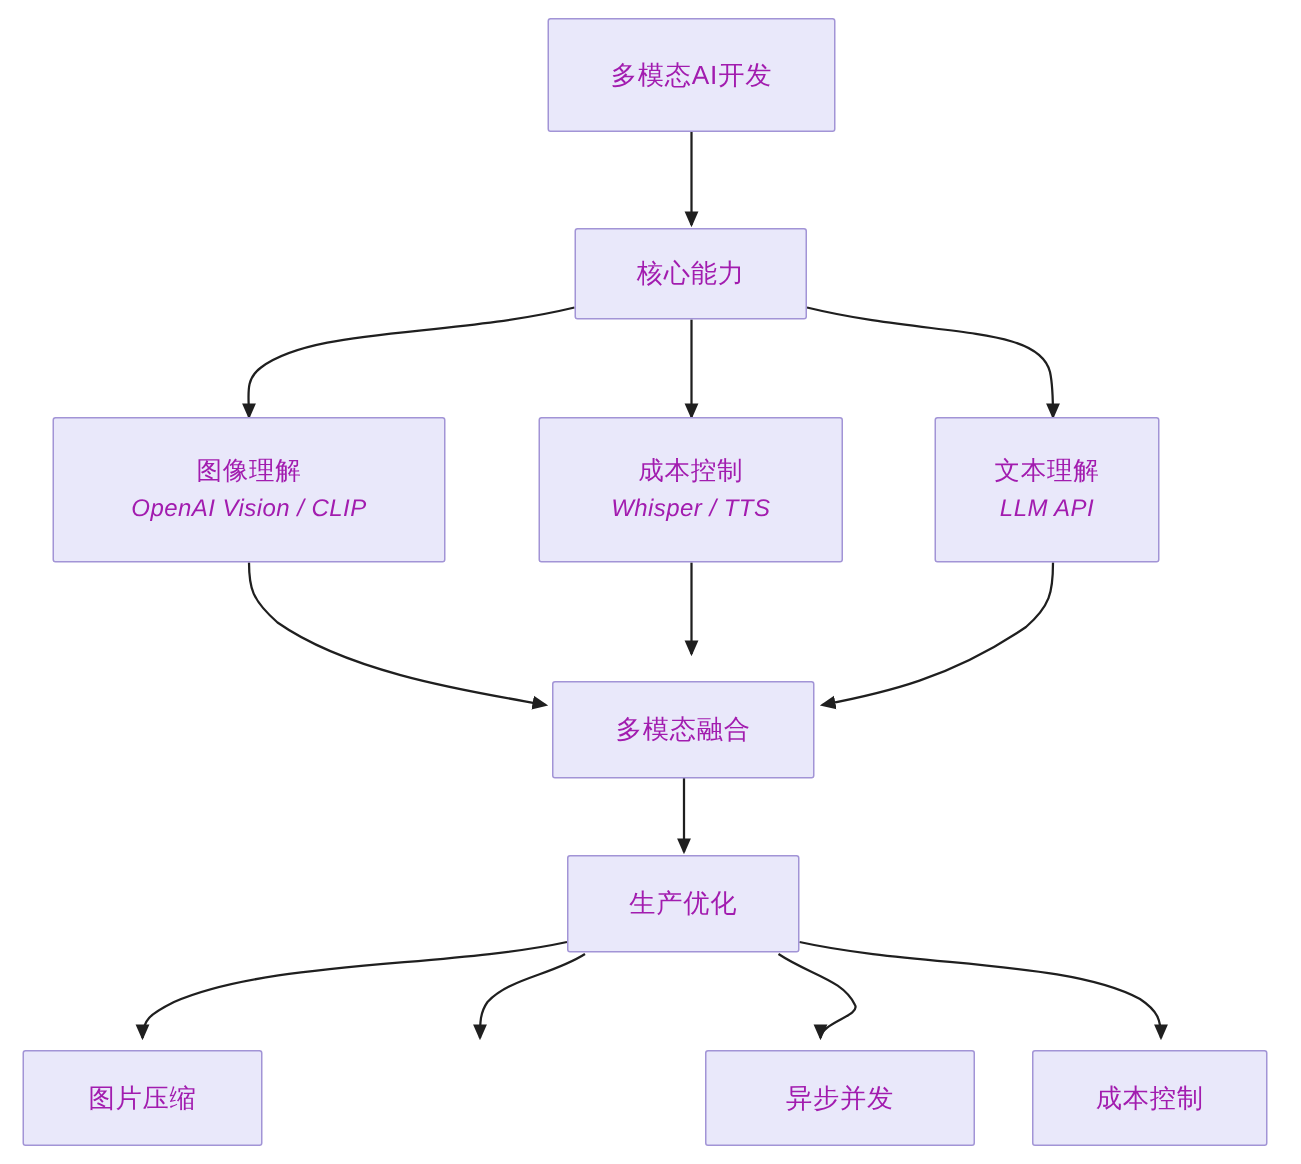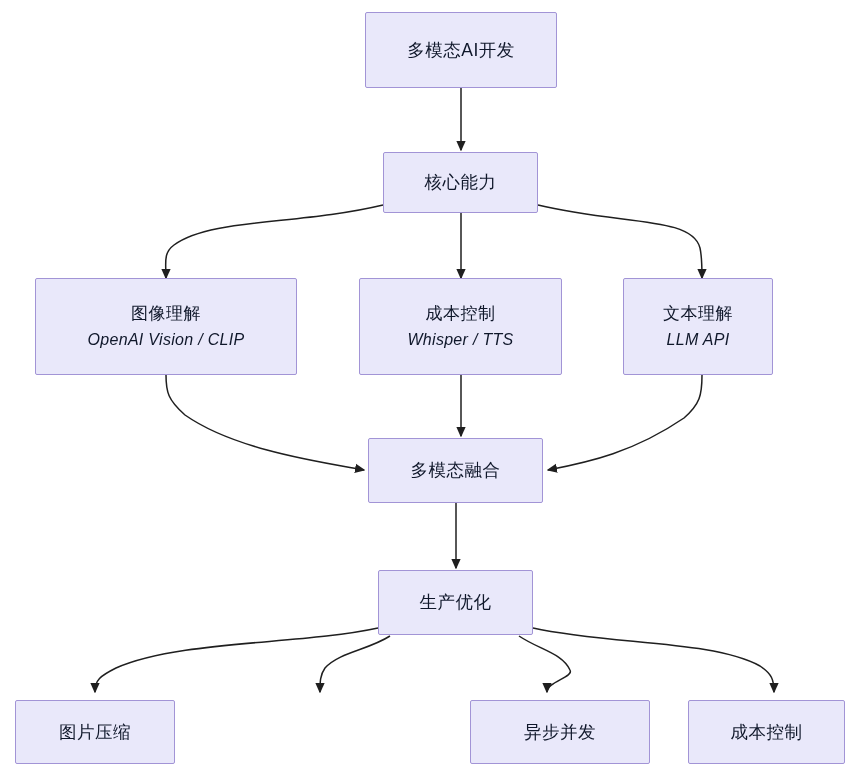--- a/index.html
+++ b/index.html
@@ -30,21 +30,21 @@
   .node {
     position: absolute;
     box-sizing: border-box;
     background: #e9e8fa;
     border: 1.6px solid #a294d6;
     border-radius: 2px;
     display: flex;
     flex-direction: column;
     align-items: center;
     justify-content: center;
-    color: #0f172a;
+    color: #a21caf;
     text-align: center;
     line-height: 1.38;
   }
   .node .line1 {
     font-size: 17px;
     letter-spacing: 0.5px;
     white-space: nowrap;
   }
   .node .line2 {
     font-size: 16px;
@@ -112,21 +112,21 @@
   <div class="node" style="left:359px; top:278px; width:203px; height:97px;">
     <span class="line1">成本控制</span>
     <span class="line2">Whisper / TTS</span>
   </div>
 
   <div class="node" style="left:623px; top:278px; width:150px; height:97px;">
     <span class="line1">文本理解</span>
     <span class="line2">LLM API</span>
   </div>
 
-  <div class="node single" style="left:368px; top:438px; width:175px; height:65px;">
+  <div class="node single" style="left:368px; top:454px; width:175px; height:65px;">
     <span class="line1">多模态融合</span>
   </div>
 
   <div class="node single" style="left:378px; top:570px; width:155px; height:65px;">
     <span class="line1">生产优化</span>
   </div>
 
   <div class="node single" style="left:15px; top:700px; width:160px; height:64px;">
     <span class="line1">图片压缩</span>
   </div>

